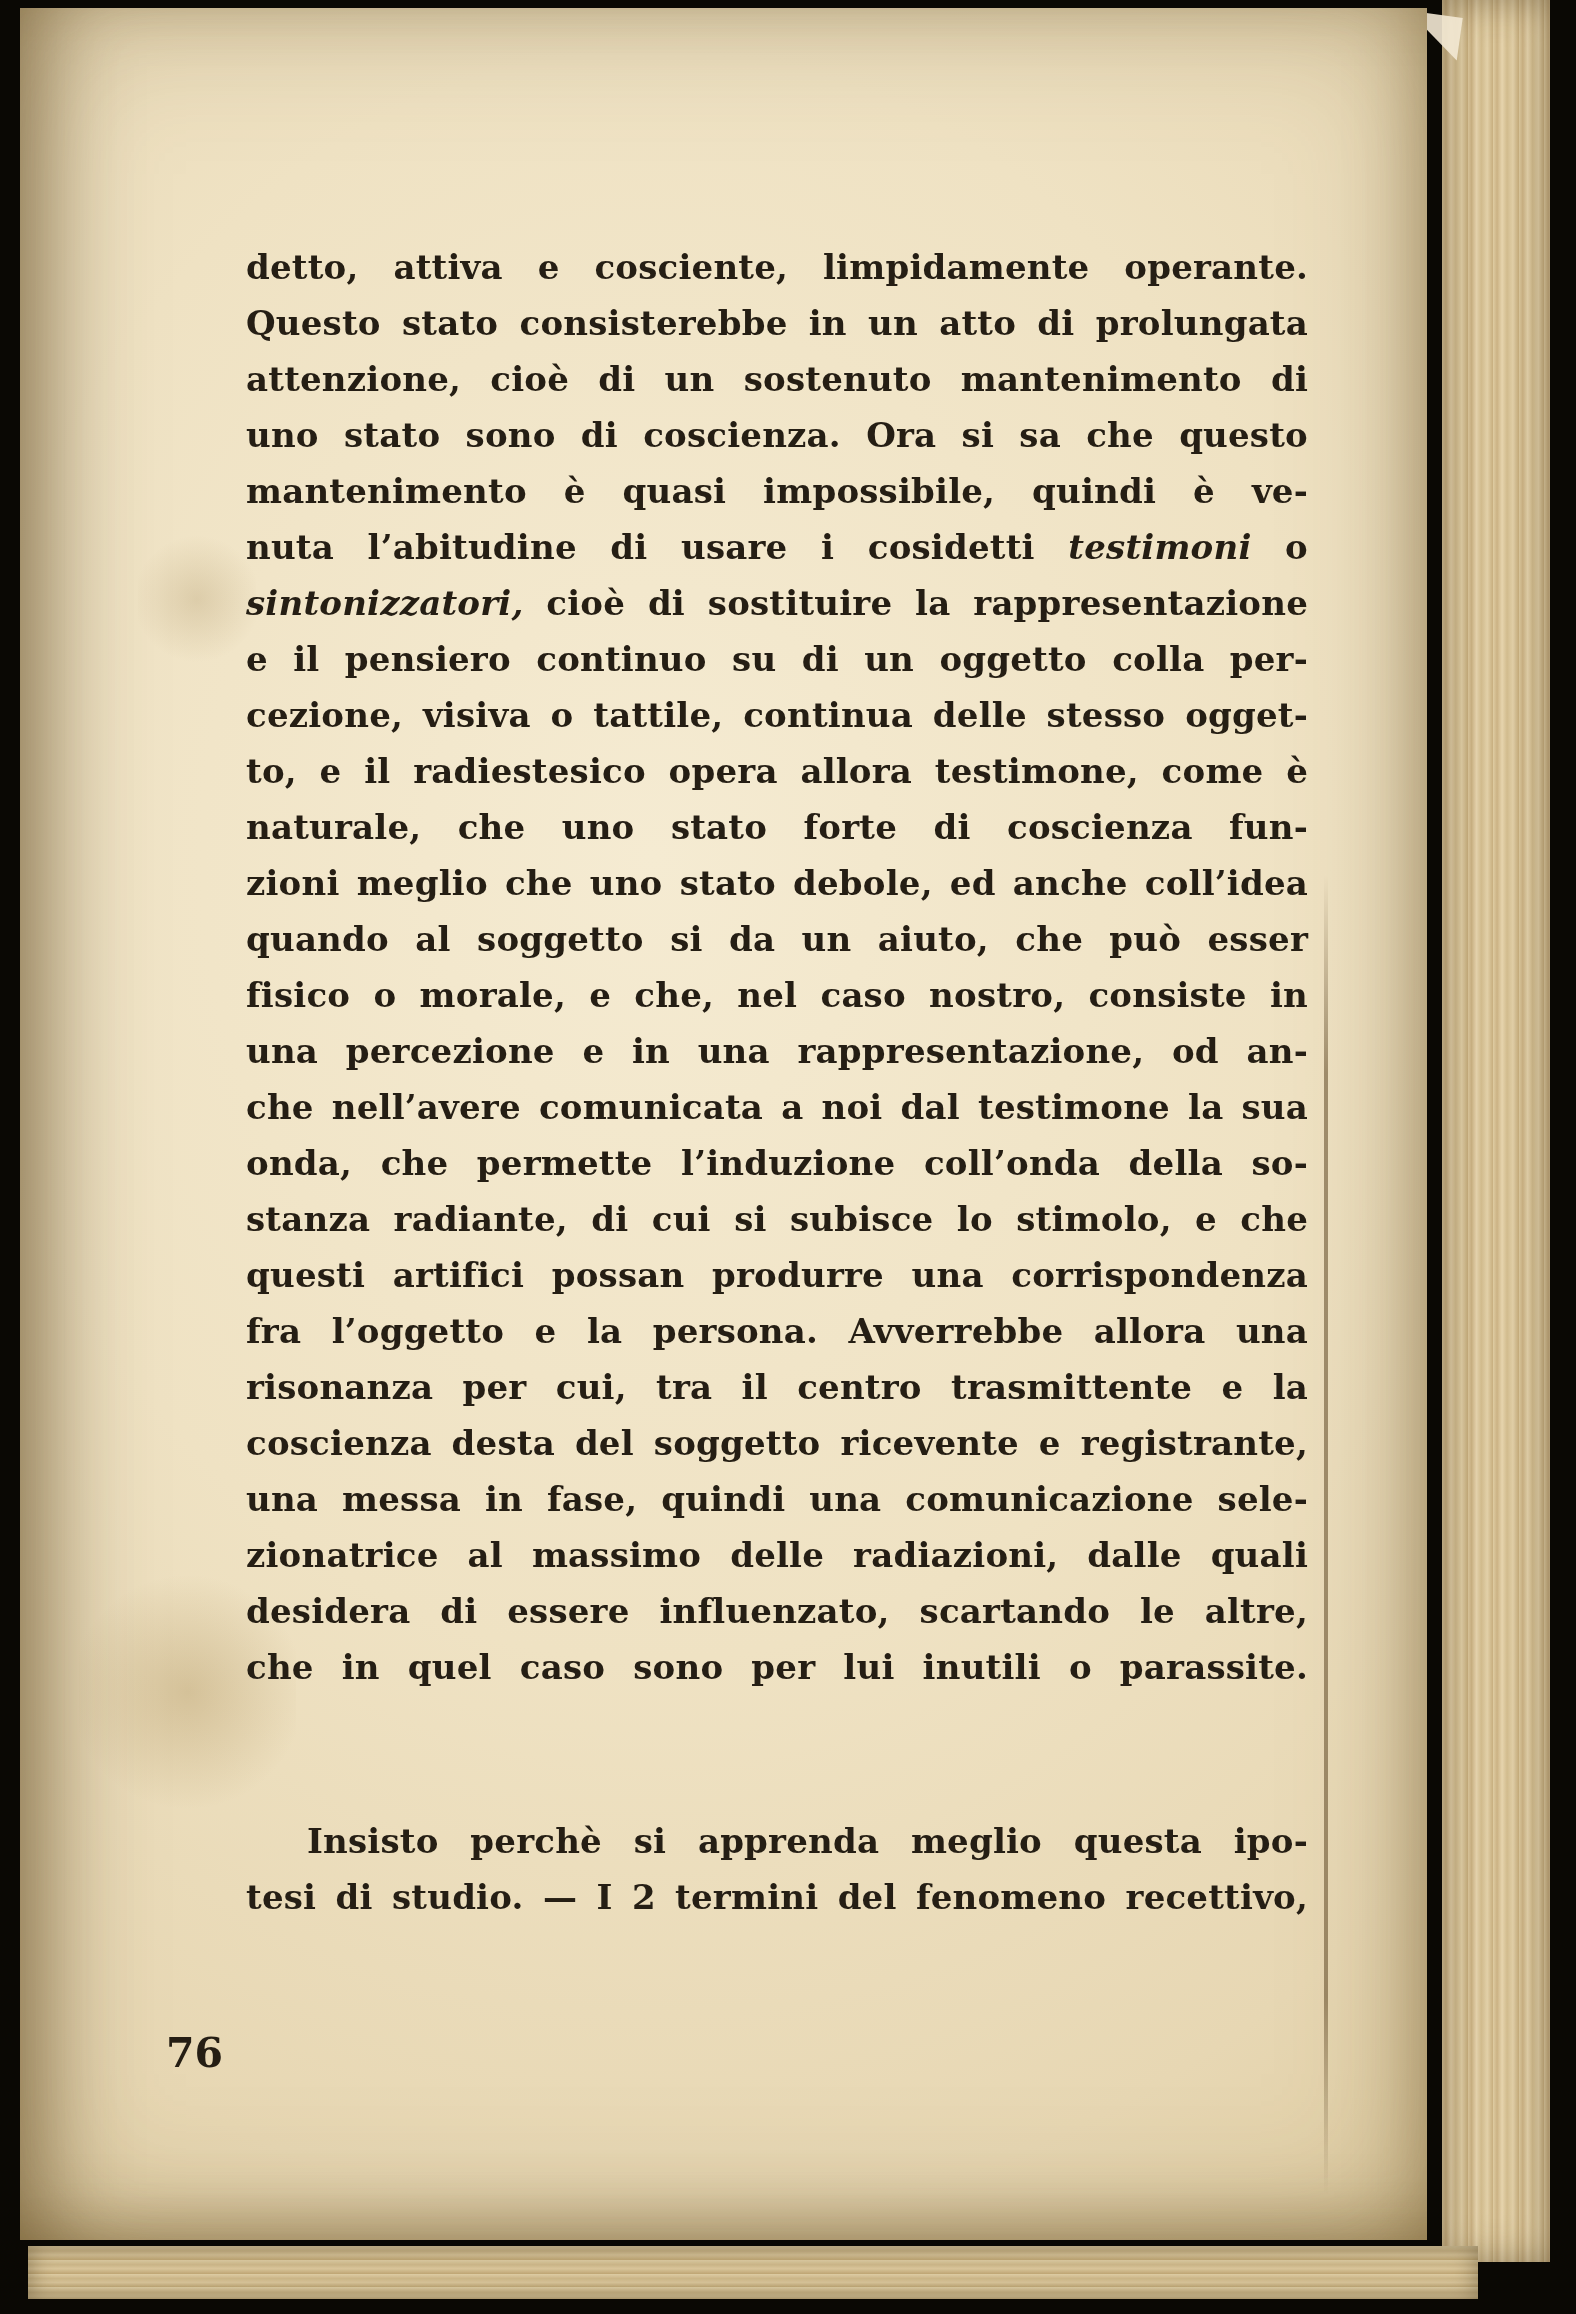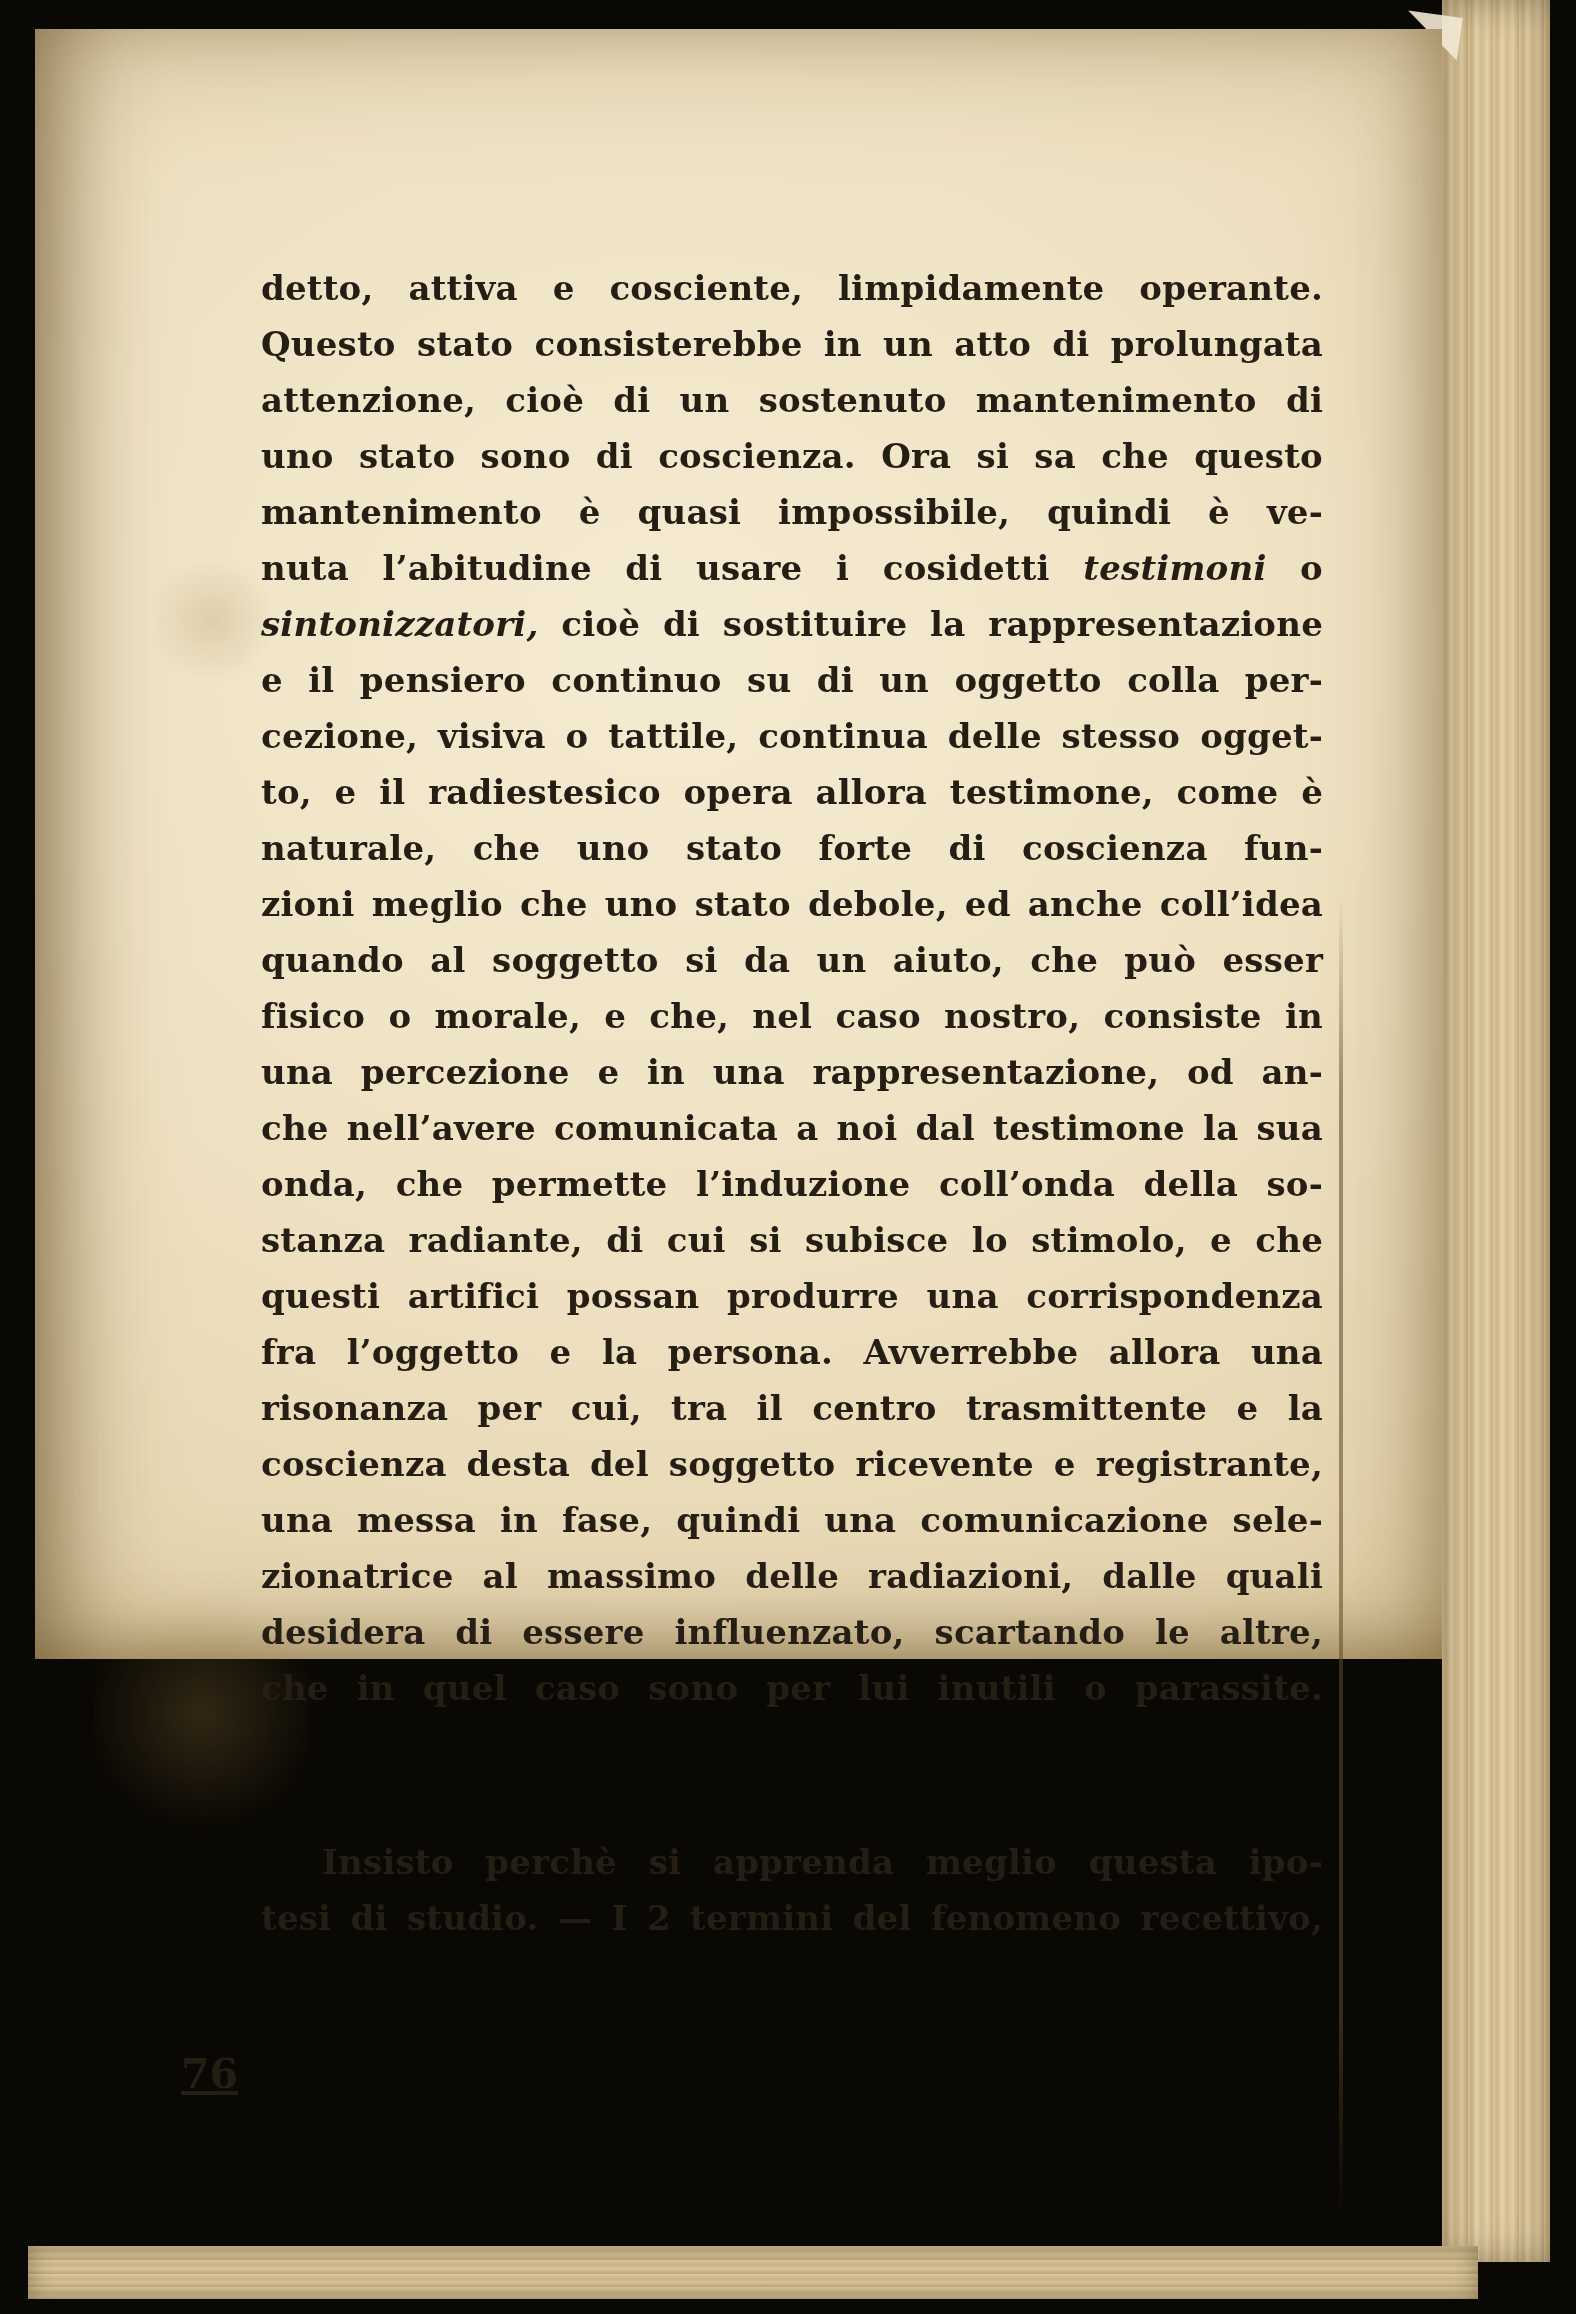--- a/index.html
+++ b/index.html
@@ -10,30 +10,29 @@
     position: relative;
     width: 1576px;
     height: 2315px;
     background: #0a0804;
     overflow: hidden;
     font-family: "DejaVu Serif", serif;
   }
   
   .page {
     position: absolute;
-    left: 35px; top: 7.9px;
-    width: 1407px; height: 1630px;
+    left: 20px; top: 7.9px;
+    width: 1407px; height: 2232px;
     background: radial-gradient(ellipse 120% 90% at 45% 38%,
         #f5ebd2 0%, #efe2c3 40%, #e7d7b3 68%, #ddca9e 88%, #ccb47f 100%);
     box-shadow:
       inset 0 0 138px rgba(110, 85, 40, .35),
       inset 69px 0 89px -49px rgba(85, 62, 24, .55),
       inset -44px 0 69px -34px rgba(120, 95, 50, .40),
       inset 0 -49px 69px -39px rgba(110, 85, 40, .40);
-    margin-top: 21px;
   }
   
   .edge-right {
     position: absolute;
     top: 0; right: 25.6px;
     width: 108px; height: 2262px;
     background: repeating-linear-gradient(90deg,
       #decba1 0px, #cbb284 3.9px, #e6d4ad 8.9px,
       #d2bc8e 13.8px, #e2d0a8 19.7px, #c6ad7d 25.6px);
     box-shadow: inset 0 0 39px rgba(60,45,20,.45);
@@ -95,21 +94,20 @@
   }
   .line.indent { padding-left: 61px; }
   .paragraph + .paragraph { margin-top: 118px; }
   .it { font-style: italic; }
   .page-number {
     position: absolute;
     left: 146px; top: 2021px;
     font-size: 41px;
     font-weight: 700;
     color: #251e14;
-    text-decoration: underline;
   }
 </style>
 </head>
 <body>
 
 <div class="scan">
   <div class="edge-right"></div>
   <div class="edge-bottom"></div>
   <div class="dog-ear"></div>
 

